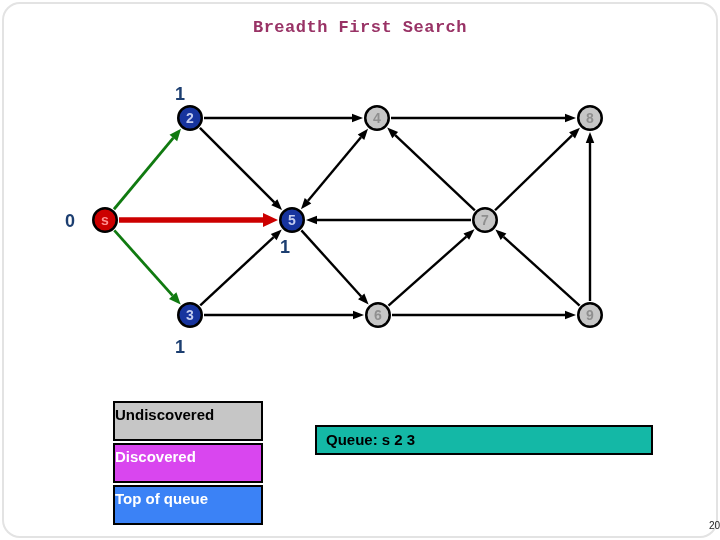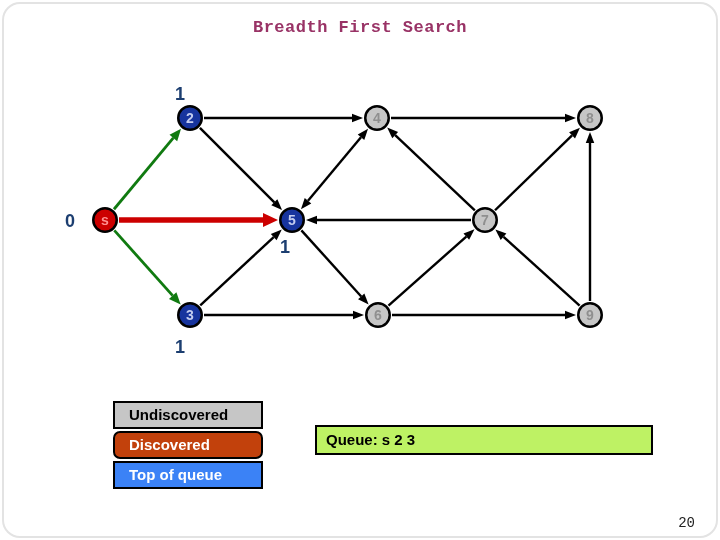--- a/index.html
+++ b/index.html
@@ -15,33 +15,33 @@
   .slide-title {
     position: absolute; top: 18px; left: 0; width: 100%;
     text-align: center; font-size: 17px; font-weight: 600; letter-spacing: 0.5px;
   }
   #graph-svg { position: absolute; left: 0; top: 0; }
   #graph-svg text { font-family: "Liberation Sans", "DejaVu Sans", sans-serif; }
   .legend {
     position: absolute; left: 113px; top: 401px; width: 150px;
   }
   .legend-row {
-    box-sizing: border-box; height: 28px; margin-bottom: 2px;
+    box-sizing: border-box; height: 40px; margin-bottom: 2px;
     border: 2px solid #000; font-size: 15px; font-weight: bold;
-    line-height: 24px; padding-left: 14px; white-space: nowrap; overflow: hidden;
+    line-height: 24px; padding-left: 0; white-space: nowrap; overflow: hidden;
   }
   .queue-box {
     position: absolute; left: 315px; top: 425px; width: 338px; height: 30px;
     box-sizing: border-box; border: 2px solid #000;
     font-size: 15px; font-weight: bold; color: #000;
     line-height: 26px; padding-left: 9px;
   }
   .page-number {
-    position: absolute; right: 25px; bottom: 9px;
-    font-size: 14px; color: #222; font-family: Liberation Mono, monospace;
+    position: absolute; right: 0; bottom: 9px;
+    font-size: 10px; color: #222; font-family: Liberation Sans, sans-serif;
   }
 </style>
 </head>
 <body>
 
 <div class="slide-frame"></div>
 
 <div class="slide-title" style="color: rgb(153, 51, 102); font-family: Liberation Mono, monospace;">Breadth First Search</div>
 
 <svg id="graph-svg" width="720" height="540" viewBox="0 0 720 540">
@@ -99,19 +99,19 @@
     <circle cx="590" cy="315" r="11.75" fill="#c6c6c6" stroke="#000000" stroke-width="2.5"></circle>
     <text x="590" y="315" dy="0.36em" text-anchor="middle" font-size="14" font-weight="bold" fill="#8f8f8f">9</text>
     <text x="70" y="227" text-anchor="middle" font-size="18" font-weight="bold" fill="#1c3e70">0</text>
     <text x="180" y="100" text-anchor="middle" font-size="18" font-weight="bold" fill="#1c3e70">1</text>
     <text x="285" y="253" text-anchor="middle" font-size="18" font-weight="bold" fill="#1c3e70">1</text>
     <text x="180" y="353" text-anchor="middle" font-size="18" font-weight="bold" fill="#1c3e70">1</text>
   </svg>
 
 <div class="legend">
   <div class="legend-row" style="background: rgb(198, 198, 198); color: rgb(0, 0, 0);">Undiscovered</div>
-  <div class="legend-row" style="background: #c2410c; color: rgb(255, 255, 255); border-radius: 7px;">Discovered</div>
+  <div class="legend-row" style="background: #d946ef; color: rgb(255, 255, 255);">Discovered</div>
   <div class="legend-row" style="background: #3b82f6; color: rgb(255, 255, 255);">Top of queue</div>
 </div>
 
-<div class="queue-box" style="background: #bef264;">Queue: s 2 3</div>
+<div class="queue-box" style="background: #14b8a6;">Queue: s 2 3</div>
 
 <div class="page-number">20</div>
 
 </body></html>

